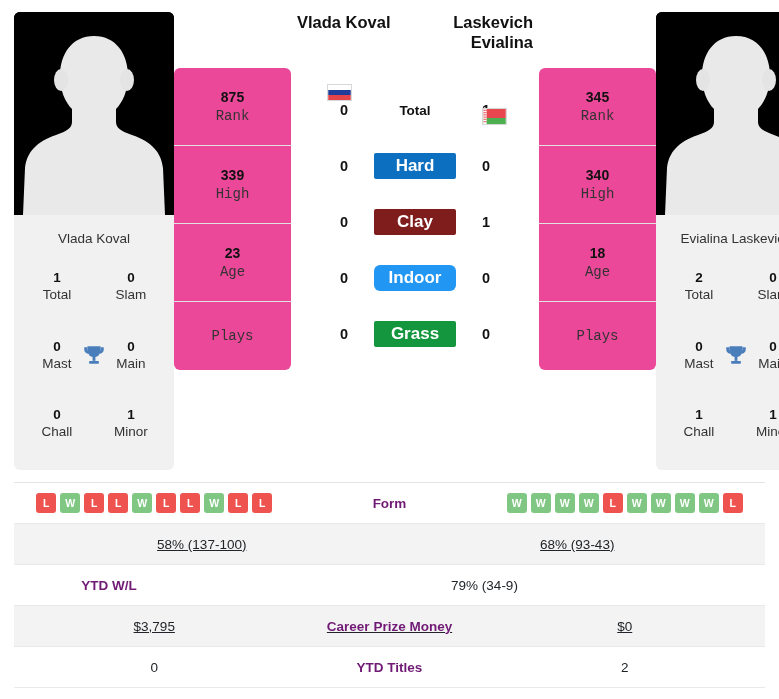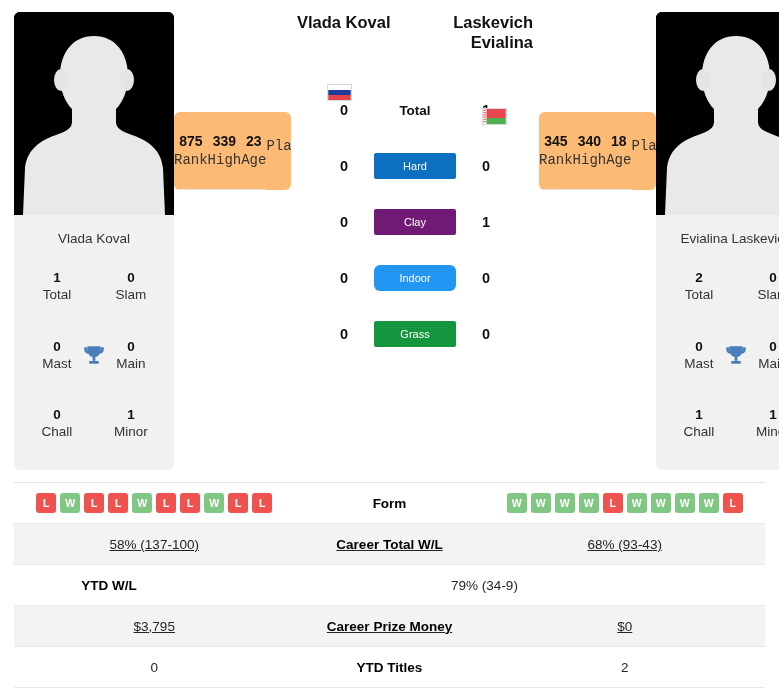--- a/index.html
+++ b/index.html
@@ -74,24 +74,24 @@
     top: 50%;
     transform: translate(-50%, -50%);
     width: 26px;
     height: 26px;
   }
 
   
   .rank-col {
     width: 117px;
     flex: 0 0 117px;
-    margin-top: 100px;
-    display: flex;
-    flex-direction: row;
-    background: #fdba74;
+    margin-top: 56px;
+    display: flex;
+    flex-direction: column;
+    background: #ec4899;
     border-radius: 6px;
     overflow: hidden;
   }
   .rank-cell {
     height: 78px;
     display: flex;
     flex-direction: column;
     align-items: center;
     justify-content: center;
     border-bottom: 1px solid #e2e2e2;
@@ -152,22 +152,22 @@
     text-align: center;
     font-size: 14.5px;
     font-weight: bold;
     color: #111;
   }
   .surface-badge {
     width: 82px;
     height: 26px;
     border-radius: 2px;
     color: #ffffff;
-    font-size: 11px;
-    font-weight: normal;
+    font-size: 17px;
+    font-weight: bold;
     display: flex;
     align-items: center;
     justify-content: center;
     margin: 0 8px;
   }
   .surface-badge.plain {
     background: transparent;
     color: #111;
     font-weight: bold;
     font-size: 13.5px;
@@ -195,21 +195,21 @@
     justify-content: center;
     font-size: 13.5px;
     color: #212529;
   }
   .srow .mid {
     width: 190px;
     flex: 0 0 190px;
     text-align: center;
     font-size: 13.5px;
     font-weight: bold;
-    color: #000000;
+    color: #701a75;
   }
   .form-strip { display: flex; gap: 4px; }
   .fbadge {
     width: 20px; height: 20px;
     border-radius: 3px;
     display: flex;
     align-items: center;
     justify-content: center;
     font-size: 10.5px;
     font-weight: bold;
@@ -332,21 +332,21 @@
           <div class="surface-badge plain">Total</div>
           <div class="sc">1</div>
         </div>
         <div class="surface-row">
           <div class="sc">0</div>
           <div class="surface-badge" id="badge-hard" style="background: rgb(13, 111, 192);">Hard</div>
           <div class="sc">0</div>
         </div>
         <div class="surface-row">
           <div class="sc">0</div>
-          <div class="surface-badge" id="badge-clay" style="background: #701a75;">Clay</div>
+          <div class="surface-badge" id="badge-clay" style="background: #7f1d1d;">Clay</div>
           <div class="sc">1</div>
         </div>
         <div class="surface-row">
           <div class="sc">0</div>
           <div class="surface-badge" id="badge-indoor" style="background: rgb(33, 150, 243); border-radius: 6px;">Indoor</div>
           <div class="sc">0</div>
         </div>
         <div class="surface-row">
           <div class="sc">0</div>
           <div class="surface-badge" id="badge-grass" style="background: rgb(19, 150, 61);">Grass</div>
@@ -451,21 +451,20 @@
             <div class="fbadge w">W</div>
             <div class="fbadge w">W</div>
             <div class="fbadge w">W</div>
             <div class="fbadge l">L</div>
           </div>
       </div>
     </div>
 
     <div class="srow alt">
       <div class="side">58% (137-100)</div>
-      <div class="mid">Career Total W/L</div>
       <div class="side">68% (93-43)</div>
     </div>
 
     <div class="srow">
       <div class="mid">YTD W/L</div>
       <div class="side">79% (34-9)</div>
     </div>
 
     <div class="srow alt">
       <div class="side">$3,795</div>

